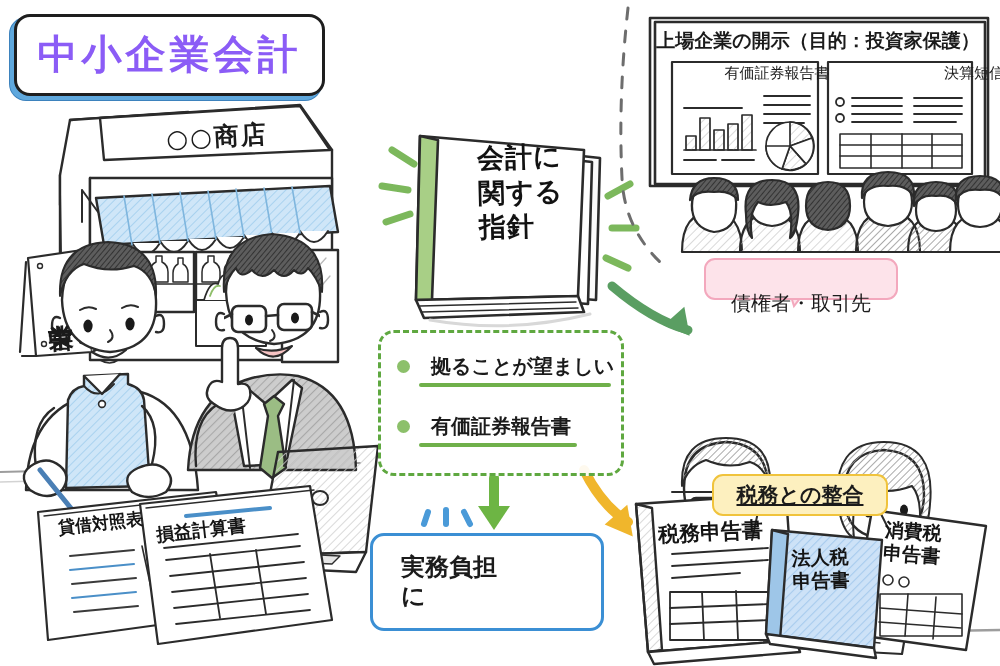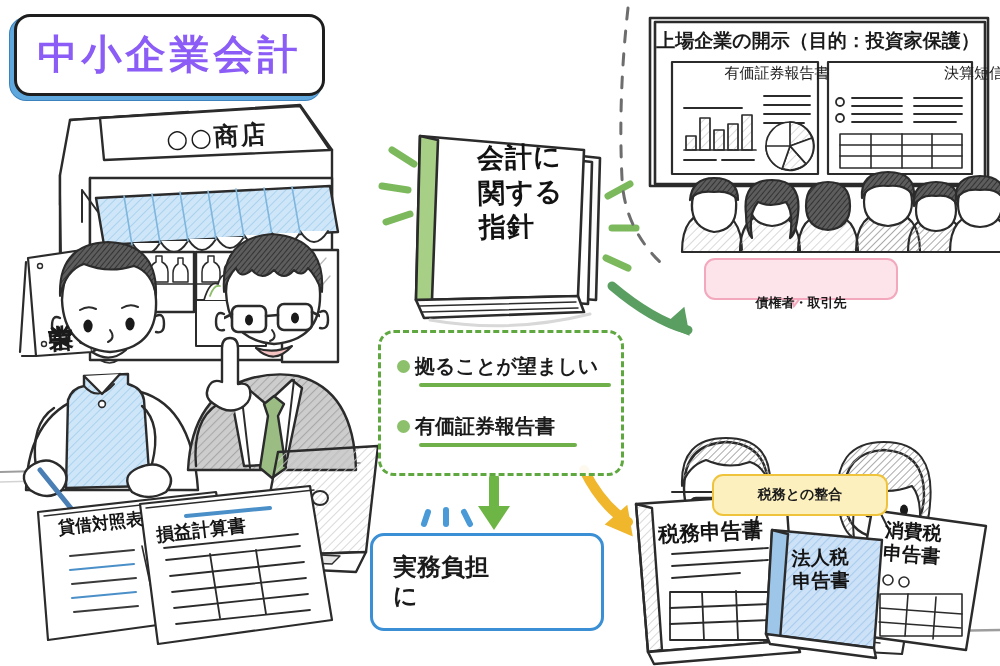--- a/index.html
+++ b/index.html
@@ -59,54 +59,54 @@
 
   
   #guideline-box{
     left:378px;top:330px;width:240px;height:140px;
     border:3px dashed #5fa840;
     border-radius:16px;
     background:rgba(255,255,255,0.92);
     z-index:26;
   }
   .gl-item{position:absolute;left:16px;width:214px;}
-  .gl-row{display:flex;align-items:center;gap:5px;}
+  .gl-row{display:flex;align-items:center;gap:21px;}
   .gl-dot{width:13px;height:13px;border-radius:50%;background:#8cc06a;flex:0 0 auto;}
   .gl-label{font-size:20px;font-weight:700;white-space:nowrap;letter-spacing:0px;}
   .gl-underline{
     height:4px;background:#6fb04a;border-radius:3px;margin-top:3px;margin-left:22px;
     width:170px;
   }
 
   
   #consider-box{
     left:370px;top:533px;width:228px;height:92px;
     border:3px solid #3b8fd4;border-radius:14px;background:#fff;z-index:26;
     display:flex;align-items:center;
   }
   #consider-text{
     font-size:24px;font-weight:700;line-height:1.2;letter-spacing:0px;
-    margin-left:20px;width:120px;
+    margin-left:28px;width:120px;
   }
 
   
   #creditor-bubble{
     left:704px;top:258px;width:190px;height:38px;
     background:#fde3ea;border:2px solid #f3a8bd;border-radius:11px;
     display:flex;align-items:center;justify-content:center;z-index:30;
   }
-  #creditor-bubble .t{font-size:13px;font-weight:700;white-space:nowrap;margin-top:48px;}
+  #creditor-bubble .t{font-size:20px;font-weight:400;white-space:nowrap;margin-top:48px;}
 
   
   #tax-label{
     left:712px;top:474px;width:172px;height:38px;
     background:#fdf0bf;border:2px solid #f0c33c;border-radius:11px;
     display:flex;align-items:center;justify-content:center;z-index:32;
   }
-  #tax-label .t{font-size:14px;font-weight:700;white-space:nowrap;}
+  #tax-label .t{font-size:21px;font-weight:700;white-space:nowrap;text-decoration:underline;}
 
   
   .doclabel{position:absolute;font-weight:700;white-space:pre;z-index:28;color:#141414;}
   svg{display:block;}
 </style>
 </head>
 <body>
 
 <div class="stage">
 

